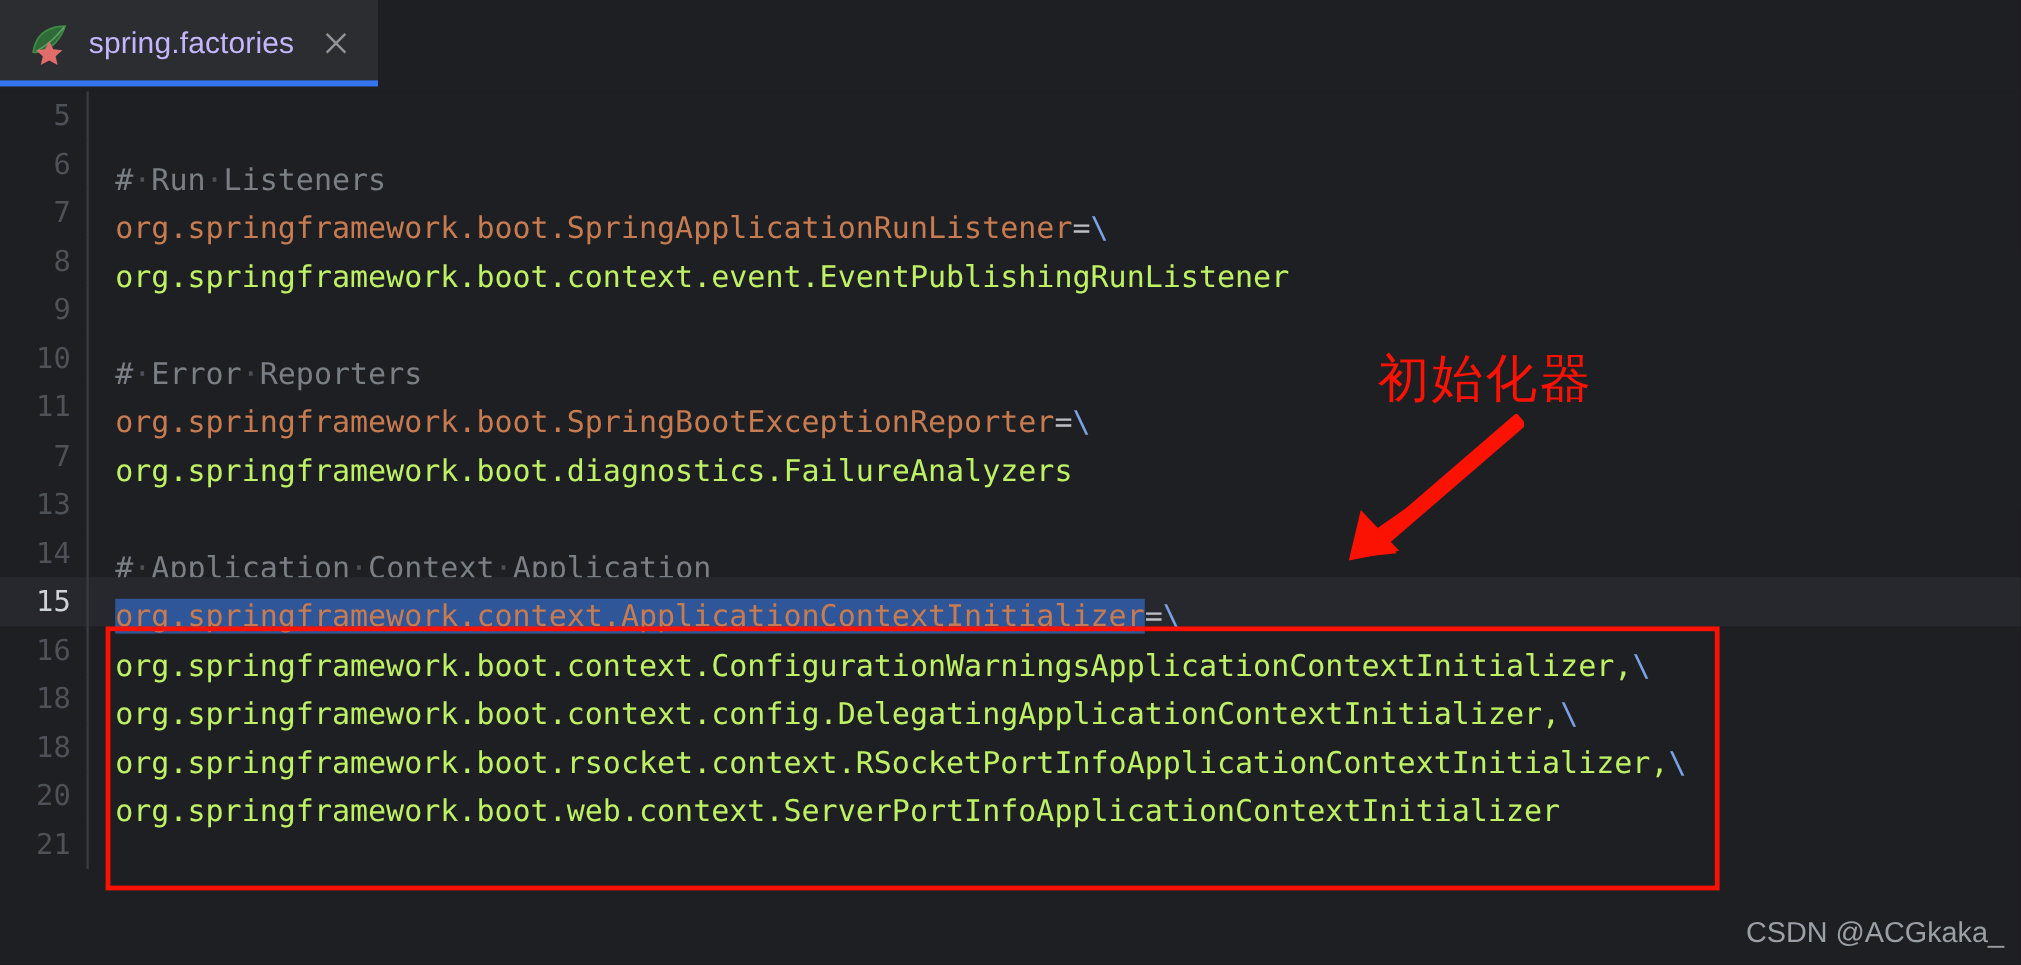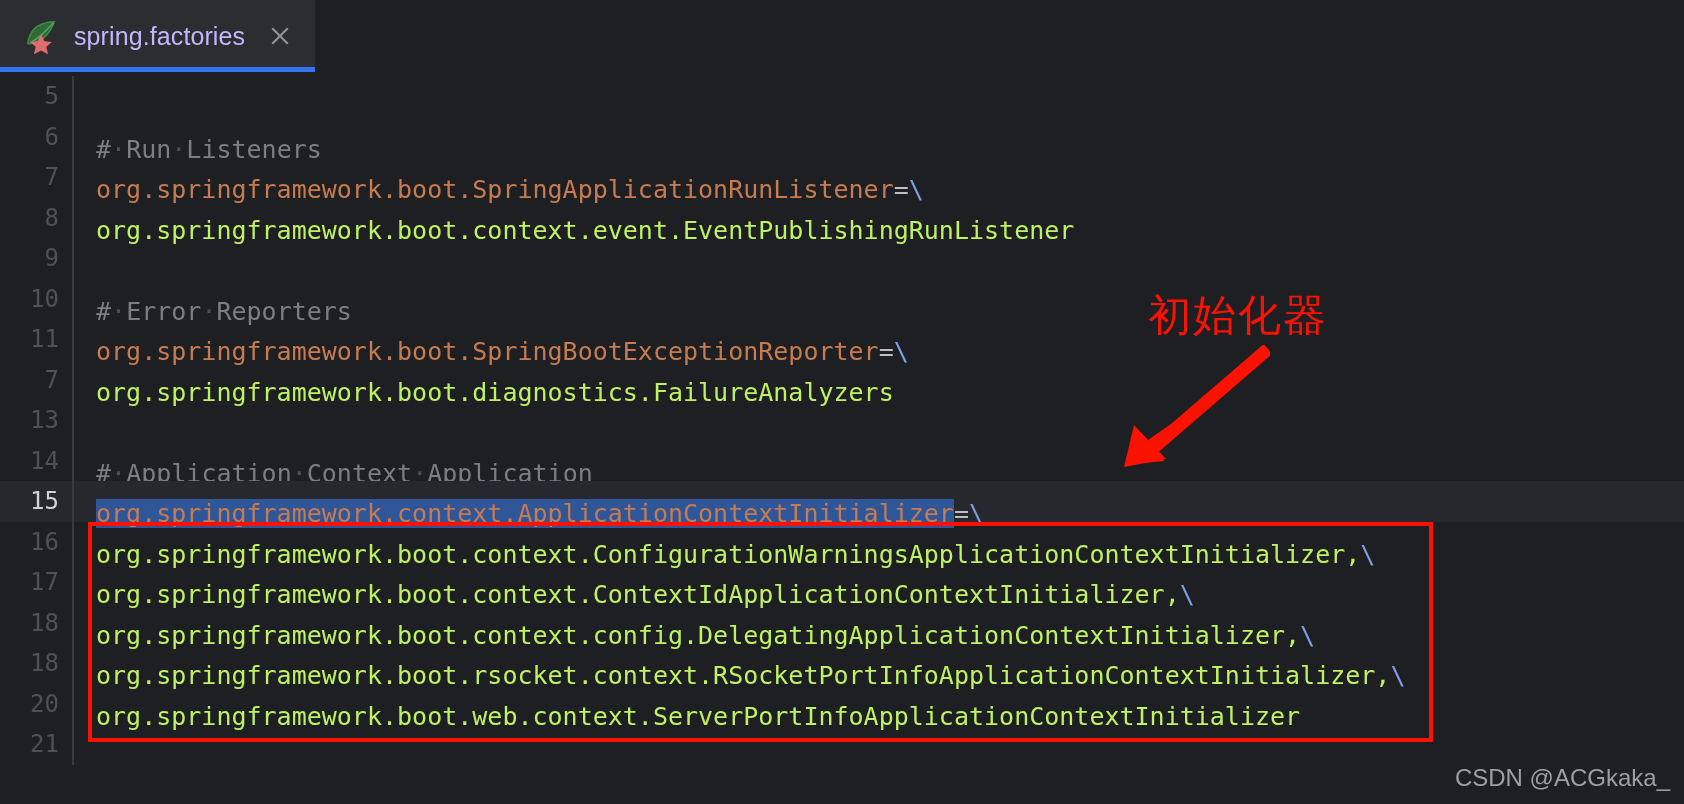--- a/index.html
+++ b/index.html
@@ -157,21 +157,20 @@
       <div class="row"><div class="gutter">7</div><div class="sep"></div><div class="code"><span class="k">org.springframework.boot.SpringApplicationRunListener</span><span class="eq">=</span><span class="esc">\</span></div></div>
       <div class="row"><div class="gutter">8</div><div class="sep"></div><div class="code"><span class="v">org.springframework.boot.context.event.EventPublishingRunListener</span></div></div>
       <div class="row"><div class="gutter">9</div><div class="sep"></div><div class="code"></div></div>
       <div class="row"><div class="gutter">10</div><div class="sep"></div><div class="code"><span class="cm">#</span><span class="dot">·</span><span class="cm">Error</span><span class="dot">·</span><span class="cm">Reporters</span></div></div>
       <div class="row"><div class="gutter">11</div><div class="sep"></div><div class="code"><span class="k">org.springframework.boot.SpringBootExceptionReporter</span><span class="eq">=</span><span class="esc">\</span></div></div>
       <div class="row"><div class="gutter">7</div><div class="sep"></div><div class="code"><span class="v">org.springframework.boot.diagnostics.FailureAnalyzers</span></div></div>
       <div class="row"><div class="gutter">13</div><div class="sep"></div><div class="code"></div></div>
       <div class="row"><div class="gutter">14</div><div class="sep"></div><div class="code"><span class="cm">#</span><span class="dot">·</span><span class="cm">Application</span><span class="dot">·</span><span class="cm">Context</span><span class="dot">·</span><span class="cm">Application</span></div></div>
       <div class="row current"><div class="gutter">15</div><div class="sep"></div><div class="code"><span class="sel">org.springframework.context.ApplicationContextInitializer</span><span class="eq">=</span><span class="esc">\</span></div></div>
       <div class="row"><div class="gutter">16</div><div class="sep"></div><div class="code"><span class="v">org.springframework.boot.context.ConfigurationWarningsApplicationContextInitializer,</span><span class="esc">\</span></div></div>
-      <div class="row"><div class="gutter">17</div><div class="sep"></div><div class="code"><span class="v">org.springframework.boot.context.ContextIdApplicationContextInitializer,</span><span class="esc">\</span></div></div>
       <div class="row"><div class="gutter">18</div><div class="sep"></div><div class="code"><span class="v">org.springframework.boot.context.config.DelegatingApplicationContextInitializer,</span><span class="esc">\</span></div></div>
       <div class="row"><div class="gutter">18</div><div class="sep"></div><div class="code"><span class="v">org.springframework.boot.rsocket.context.RSocketPortInfoApplicationContextInitializer,</span><span class="esc">\</span></div></div>
       <div class="row"><div class="gutter">20</div><div class="sep"></div><div class="code"><span class="v">org.springframework.boot.web.context.ServerPortInfoApplicationContextInitializer</span></div></div>
       <div class="row"><div class="gutter">21</div><div class="sep"></div><div class="code"></div></div>
     </div>
 </div>
 
 <div id="overlay">
   <div id="redbox"></div>
   <svg style="position:absolute;left:1090px;top:345px;width:180px;height:125px;" viewBox="0 0 180 125">

